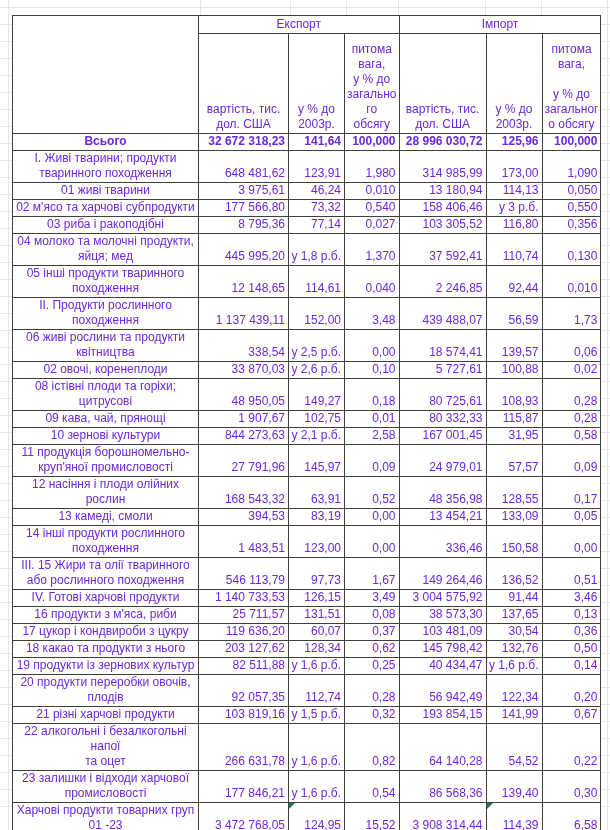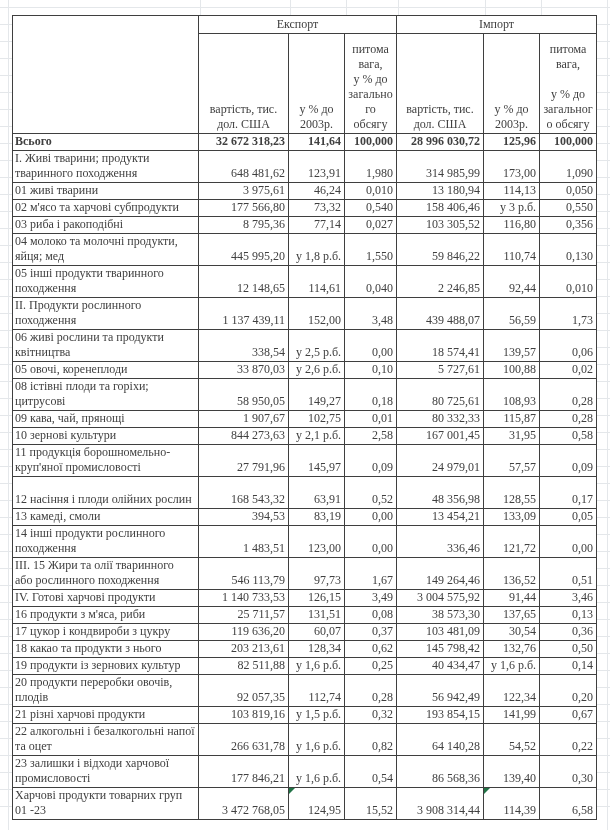--- a/index.html
+++ b/index.html
@@ -1,22 +1,22 @@
 <!DOCTYPE html>
 <html><head>
 <meta charset="utf-8">
 <style>
   html,body{margin:0;padding:0;background:#fff;}
   .canvas{
     position:relative;width:610px;height:830px;overflow:hidden;
     background-color:#fff;
     background-image:repeating-linear-gradient(to bottom, transparent 0 16px, #e4e7ea 16px 17px);
     background-position:0 -9px;
-    font-family:Liberation Serif, serif;
-    color:#404040;
+    font-family:Liberation Sans, sans-serif;
+    color:#6d28d9;
   }
   .vline{position:absolute;top:0;bottom:0;width:1px;background:#e4e7ea;}
   .vstub{position:absolute;top:0;height:15px;width:1px;background:#e4e7ea;}
   table.grid{
     position:absolute;left:12px;top:15px;
     border-collapse:collapse;table-layout:fixed;
     background:#fff;
   }
   table.grid th, table.grid td{
     border:1px solid #3f3f3f;
@@ -28,21 +28,21 @@
   }
   thead th{
     font-weight:normal;text-align:center;vertical-align:bottom;
     padding:1px 2px;line-height:16px;
   }
   thead .pre{white-space:pre-line;display:block;}
   tr.hdr1{height:18px;}
   tr.hdr2{height:100px;}
   tr.h1{height:16px;}
   tr.h2{height:32px;}
-  td.label{text-align:left;vertical-align:bottom;padding:0 2px 1px 2px;}
+  td.label{text-align:center;vertical-align:bottom;padding:0 2px 1px 2px;}
   td.num{text-align:right;vertical-align:bottom;padding:0 3px 1px 0;}
   td .pre{white-space:pre-line;display:block;}
   .bold{font-weight:bold;}
   .tri{
     position:absolute;top:0;left:0;width:0;height:0;
     border-top:6px solid #217346;border-right:6px solid transparent;
   }
 </style>
 </head>
 <body>
@@ -166,22 +166,22 @@
           <td class="num"><span>116,80</span></td>
           <td class="num"><span>0,356</span></td>
         </tr>
         <tr class="h2">
           <td class="label">
             <span class="pre">04 молоко та молочні продукти,
 яйця; мед</span>
           </td>
           <td class="num"><span>445 995,20</span></td>
           <td class="num"><span>у 1,8 р.б.</span></td>
-          <td class="num"><span>1,550</span></td>
-          <td class="num"><span>59 846,22</span></td>
+          <td class="num"><span>1,370</span></td>
+          <td class="num"><span>37 592,41</span></td>
           <td class="num"><span>110,74</span></td>
           <td class="num"><span>0,130</span></td>
         </tr>
         <tr class="h2">
           <td class="label">
             <span class="pre">05 інші продукти тваринного
 походження</span>
           </td>
           <td class="num"><span>12 148,65</span></td>
           <td class="num"><span>114,61</span></td>
@@ -209,35 +209,35 @@
           </td>
           <td class="num"><span>338,54</span></td>
           <td class="num"><span>у 2,5 р.б.</span></td>
           <td class="num"><span>0,00</span></td>
           <td class="num"><span>18 574,41</span></td>
           <td class="num"><span>139,57</span></td>
           <td class="num"><span>0,06</span></td>
         </tr>
         <tr class="h1">
           <td class="label">
-            <span class="pre">05 овочі, коренеплоди</span>
+            <span class="pre">02 овочі, коренеплоди</span>
           </td>
           <td class="num"><span>33 870,03</span></td>
           <td class="num"><span>у 2,6 р.б.</span></td>
           <td class="num"><span>0,10</span></td>
           <td class="num"><span>5 727,61</span></td>
           <td class="num"><span>100,88</span></td>
           <td class="num"><span>0,02</span></td>
         </tr>
         <tr class="h2">
           <td class="label">
             <span class="pre">08 істівні плоди та горіхи;
 цитрусові</span>
           </td>
-          <td class="num"><span>58 950,05</span></td>
+          <td class="num"><span>48 950,05</span></td>
           <td class="num"><span>149,27</span></td>
           <td class="num"><span>0,18</span></td>
           <td class="num"><span>80 725,61</span></td>
           <td class="num"><span>108,93</span></td>
           <td class="num"><span>0,28</span></td>
         </tr>
         <tr class="h1">
           <td class="label">
             <span class="pre">09 кава, чай, прянощі</span>
           </td>
@@ -295,21 +295,21 @@
         </tr>
         <tr class="h2">
           <td class="label">
             <span class="pre">14 інші продукти рослинного
 походження</span>
           </td>
           <td class="num"><span>1 483,51</span></td>
           <td class="num"><span>123,00</span></td>
           <td class="num"><span>0,00</span></td>
           <td class="num"><span>336,46</span></td>
-          <td class="num"><span>121,72</span></td>
+          <td class="num"><span>150,58</span></td>
           <td class="num"><span>0,00</span></td>
         </tr>
         <tr class="h2">
           <td class="label">
             <span class="pre">ІІІ. 15 Жири та олії тваринного
 або рослинного походження</span>
           </td>
           <td class="num"><span>546 113,79</span></td>
           <td class="num"><span>97,73</span></td>
           <td class="num"><span>1,67</span></td>
@@ -347,21 +347,21 @@
           <td class="num"><span>60,07</span></td>
           <td class="num"><span>0,37</span></td>
           <td class="num"><span>103 481,09</span></td>
           <td class="num"><span>30,54</span></td>
           <td class="num"><span>0,36</span></td>
         </tr>
         <tr class="h1">
           <td class="label">
             <span class="pre">18 какао та продукти з нього</span>
           </td>
-          <td class="num"><span>203 213,61</span></td>
+          <td class="num"><span>203 127,62</span></td>
           <td class="num"><span>128,34</span></td>
           <td class="num"><span>0,62</span></td>
           <td class="num"><span>145 798,42</span></td>
           <td class="num"><span>132,76</span></td>
           <td class="num"><span>0,50</span></td>
         </tr>
         <tr class="h1">
           <td class="label">
             <span class="pre">19 продукти із зернових культур</span>
           </td>

